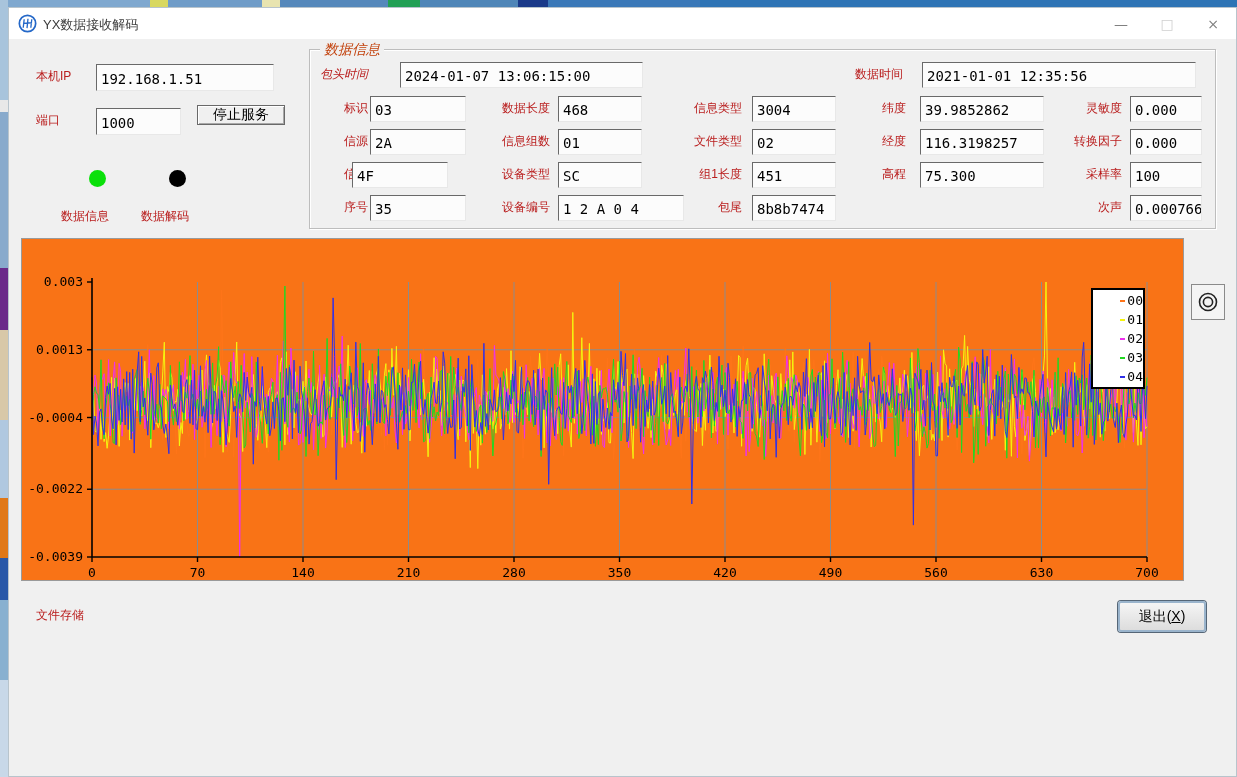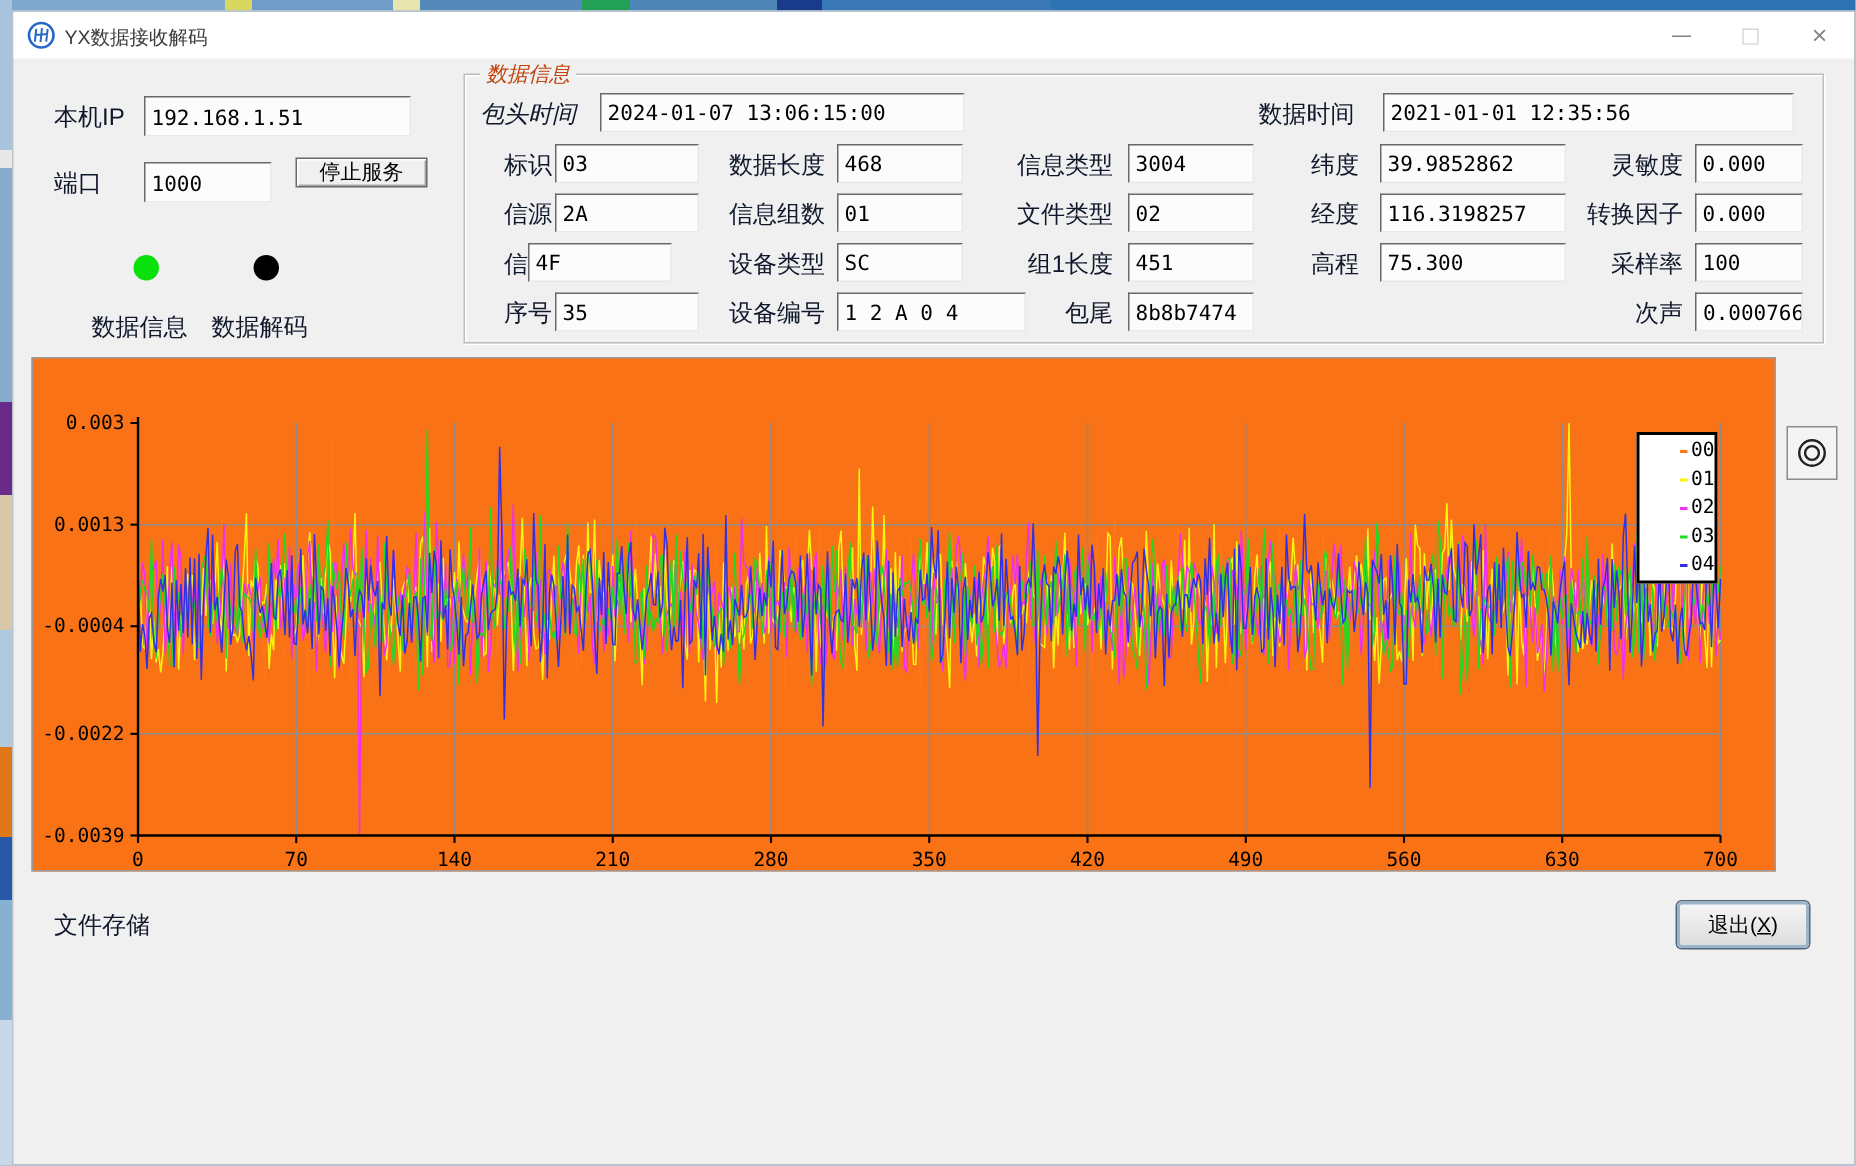--- a/index.html
+++ b/index.html
@@ -16,21 +16,21 @@
     background:#f0f0f0; border:1px solid #b8c4cc; }
 
   .titlebar { position:absolute; left:0; top:0; width:100%; height:31px; background:#ffffff; }
   .app-icon { position:absolute; left:9px; top:6px; width:19px; height:19px; }
   .title-text { position:absolute; left:34px; top:8px; font-size:13px; color:#3c3c3c; }
   .win-controls { position:absolute; right:0; top:0; height:31px; display:flex; }
   .win-btn { width:46px; height:31px; display:flex; align-items:center; justify-content:center;
     font-size:14px; color:#808080; font-family:"DejaVu Sans", sans-serif; }
   .win-btn.max { color:#d0d0d0; }
 
-  .lbl { position:absolute; font-size:16px; color:#0f172a; white-space:nowrap; }
+  .lbl { position:absolute; font-size:12px; color:#b91c1c; white-space:nowrap; }
   .lbl.r { text-align:right; }
 
   .field { position:absolute; background:#fcfcfc; color:#000;
     border-top:1px solid #696969; border-left:1px solid #696969;
     border-bottom:1px solid #e8e8e8; border-right:1px solid #e8e8e8;
     font-family:"DejaVu Sans Mono", monospace; font-size:14px; padding:2px 0 0 4px; }
   input.field { outline:none; }
 
   .btn3d { position:absolute; background:#f0f0f0; font-size:14px; color:#000; text-align:center;
     border:1px solid #696969; box-shadow:inset 1px 1px 0 #ffffff, inset -1px -1px 0 #a8a8a8;

